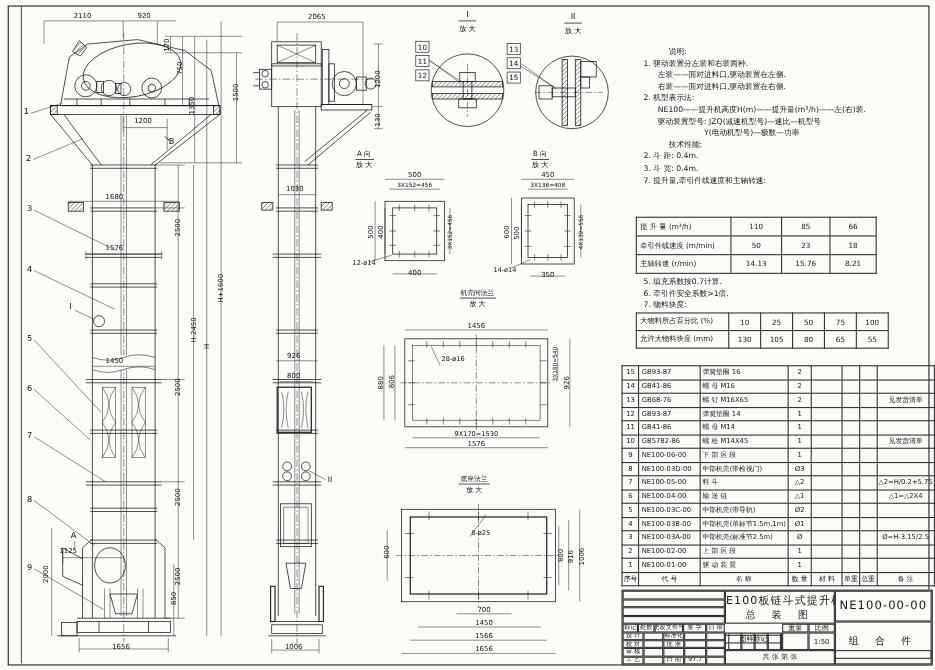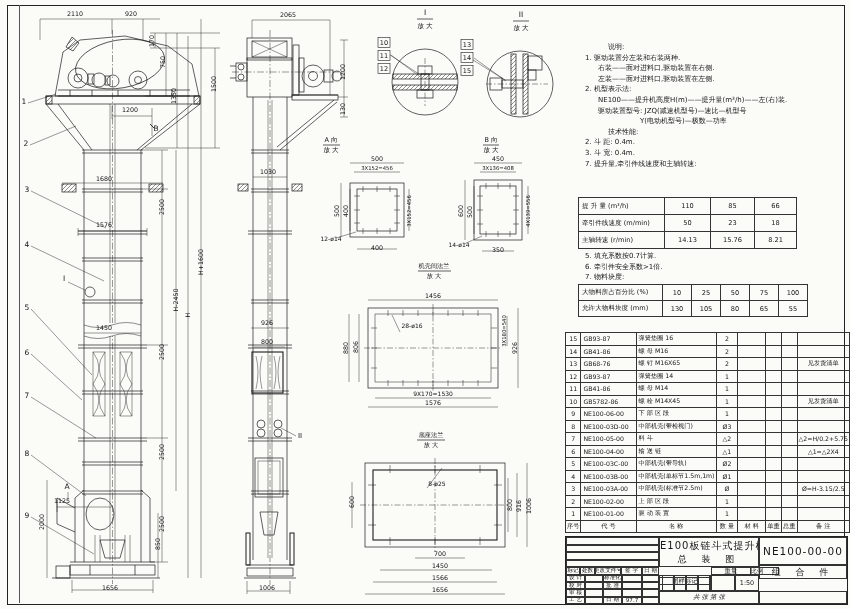--- a/index.html
+++ b/index.html
@@ -494,22 +494,22 @@
         <text x="440" y="556" font-size="6.3" text-anchor="middle" stroke="none">700</text>
         <text x="440" y="568" font-size="6.3" text-anchor="middle" stroke="none">1450</text>
         <text x="440" y="580" font-size="6.3" text-anchor="middle" stroke="none">1566</text>
         <text x="440" y="592" font-size="6.3" text-anchor="middle" stroke="none">1656</text>
       </g>
 </svg>
 
 <div class="notes" id="notes1" style="left:578px;top:42px;">
       <div class="nh">说明:</div>
       <div class="nn">1. 驱动装置分左装和右装两种.</div>
+      <div class="nc">左装——面对进料口,驱动装置在左侧.</div>
       <div class="nc">右装——面对进料口,驱动装置在右侧.</div>
-      <div class="nc">左装——面对进料口,驱动装置在左侧.</div>
       <div class="nn">2. 机型表示法:</div>
       <div class="nc">NE100——提升机高度H(m)——提升量(m³/h)——左(右)装.</div>
       <div class="nc">驱动装置型号: JZQ(减速机型号)—速比—机型号</div>
       <div class="ncc">Y(电动机型号)—极数—功率</div>
       <div class="nh">技术性能:</div>
       <div class="nn">2. 斗  距: 0.4m.</div>
       <div class="nn">3. 斗  宽: 0.4m.</div>
       <div class="nn">7. 提升量,牵引件线速度和主轴转速:</div>
     </div>
 
@@ -784,30 +784,30 @@
       <div class="cell" style="left: 37px; top: 59.7px; width: 19px; height: 7.4px; font-size: 5.6px;">日 期</div>
       <div class="cell" style="left: 56px; top: 59.7px; width: 20px; height: 7.4px; font-size: 5.6px;">97.7</div>
       <div class="cell" style="left: 76px; top: 59.7px; width: 17px; height: 7.4px; font-size: 5.6px;"></div>
       <div id="tb-sig"></div>
 
   <div class="cell" style="left:93px;top:0;width:100px;height:30px;flex-direction:column;">
     <div class="ttl1">NE100板链斗式提升机</div>
     <div class="ttl2">总 装 图</div>
   </div>
   <div class="cell" style="left:93px;top:40px;width:52px;height:8px;">图样标记</div>
-  <div class="cell" style="left:145px;top:30px;width:40px;height:8px;">重量</div>
-  <div class="cell" style="left:169px;top:30px;width:44px;height:8px;">比例</div>
+  <div class="cell" style="left:145px;top:30px;width:24px;height:8px;">重量</div>
+  <div class="cell" style="left:169px;top:30px;width:24px;height:8px;">比例</div>
   <div class="cell" style="left:93px;top:38px;width:52px;height:16px;justify-content:flex-start;padding-left:2px;">
     <span class="mini"></span>
         <span class="mini"></span>
         <span class="mini"></span>
         <span class="mini"></span>
   </div>
   <div class="cell" style="left:145px;top:38px;width:24px;height:16px;"></div>
   <div class="cell" style="left:169px;top:38px;width:24px;height:16px;">1:50</div>
-  <div class="cell" style="left:93px;top:54px;width:100px;height:13px;font-style:italic;">共    张   第    张</div>
+  <div class="cell" style="left:93px;top:54px;width:100px;height:13px;">共    张   第    张</div>
 
   <div class="cell dno" style="left:193px;top:0;width:88px;height:28px;">NE100-00-00</div>
-  <div class="cell ptype" style="left:193px;top:28px;width:88px;height:14px;">组 合 件</div>
+  <div class="cell ptype" style="left:193px;top:28px;width:88px;height:34px;">组 合 件</div>
   <div class="cell" style="left:193px;top:54px;width:88px;height:13px;"></div>
 </div>
 
 </div>
 
 </body></html>

